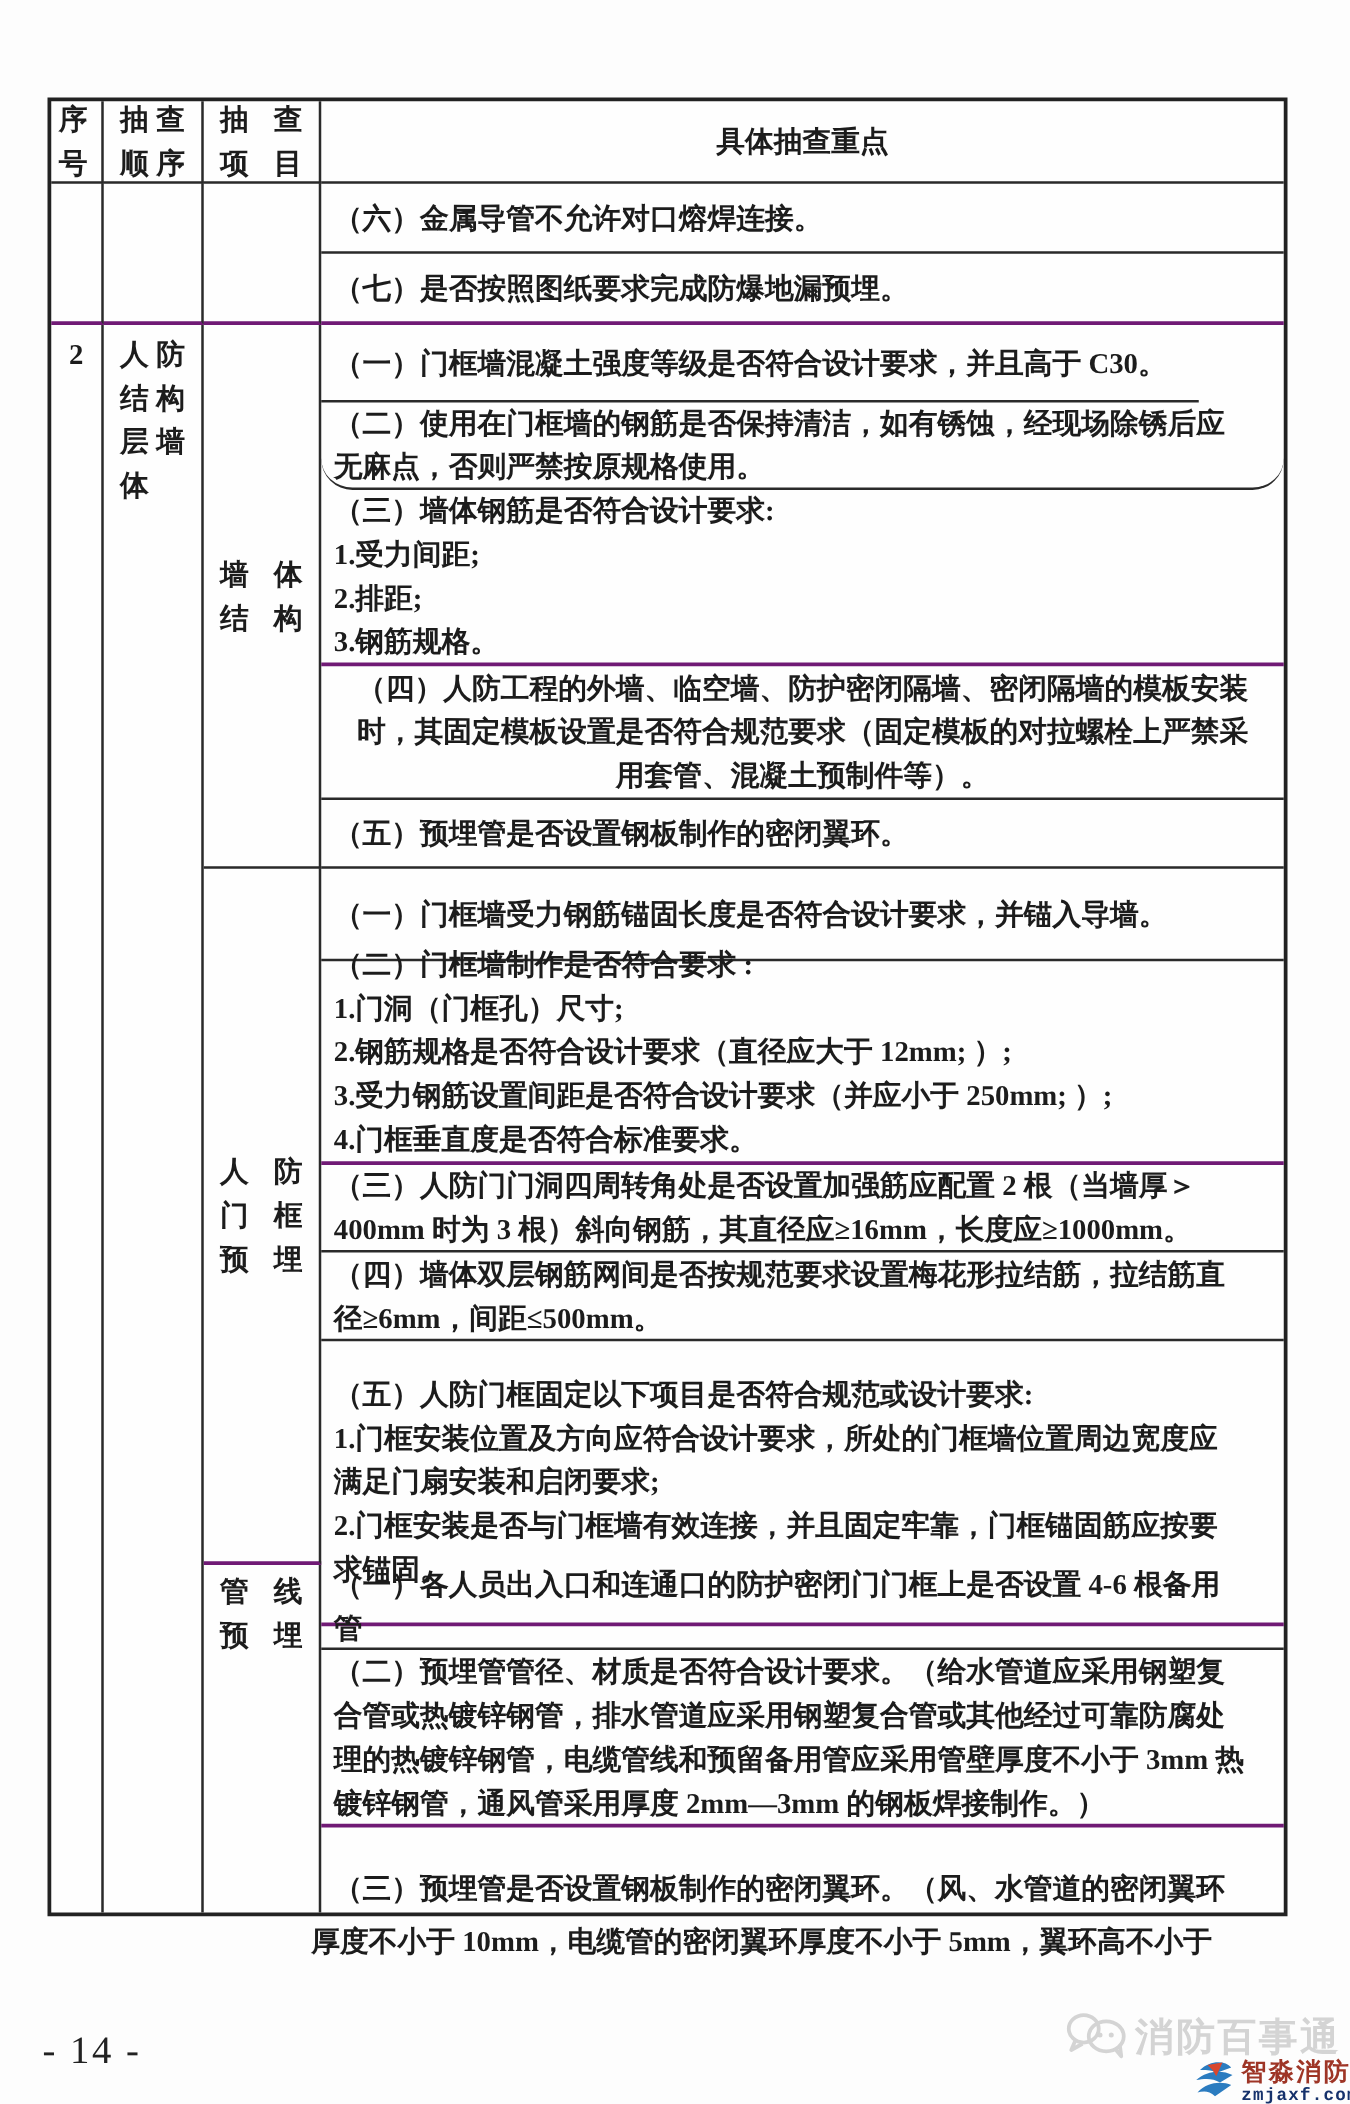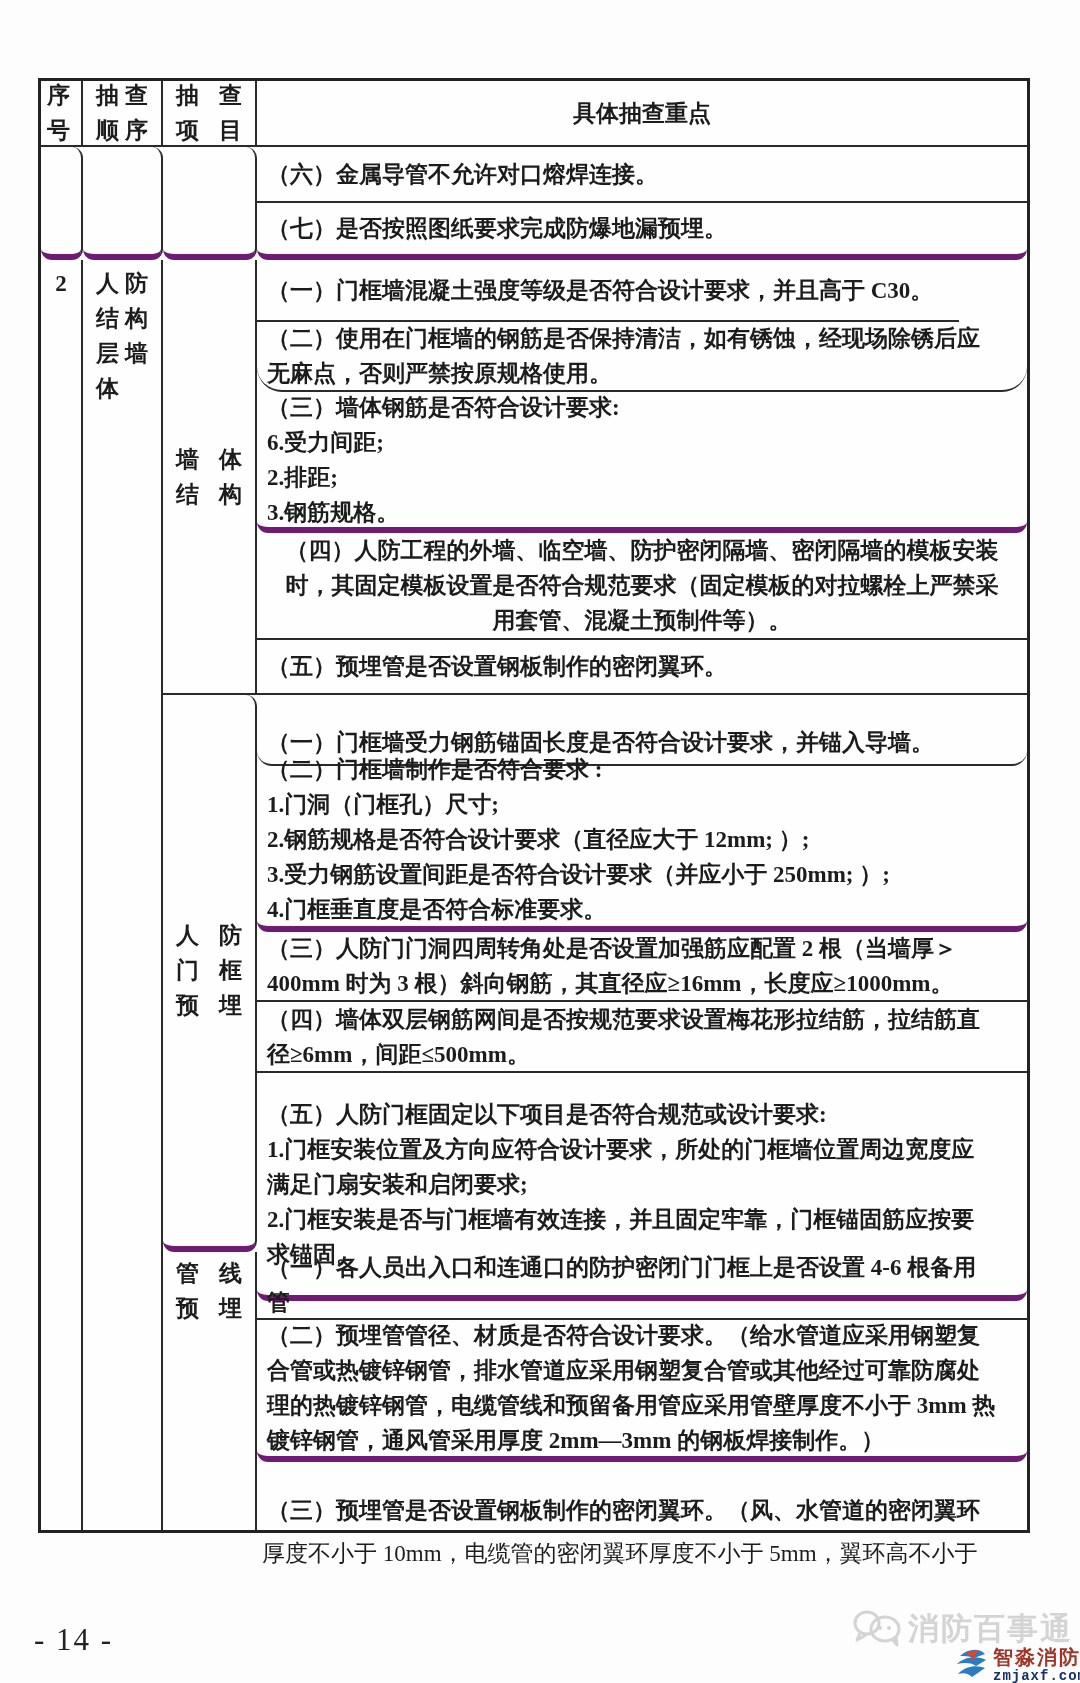--- a/index.html
+++ b/index.html
@@ -13,36 +13,36 @@
     position:absolute;left:38px;top:78px;width:992px;height:1455px;
     border:3px solid #222;background:#fefefe;box-sizing:border-box;
   }
   .cell{
     position:absolute;box-sizing:border-box;
     font-size:23px;line-height:35px;font-weight:600;
     display:flex;flex-direction:column;justify-content:center;
   }
   .br{border-right:2px solid #2a2a2a;}
   .bb{border-bottom:2px solid #2a2a2a;}
-  .bb3{border-bottom:6px solid #701a75;border-radius:11px;}
+  .bb3{border-bottom:3px solid #701a75;}
   .fc{ 
     padding:2px 10px;white-space:pre-line;text-align:left;
   }
   .hcell{align-items:stretch;line-height:31px;font-size:23px;}
   .hcell .jline{text-align:center;text-align-last:center;}
   .hsingle{align-items:center;font-size:23px;}
   .jcell{padding:6px 13px;}
   .jcell .jline{text-align:justify;text-align-last:justify;line-height:35px;}
   .topcell{justify-content:flex-start;padding-top:10px;}
   .midcell{justify-content:center;}
   .endcell{justify-content:flex-end;padding-bottom:2px;}
   .no-center{text-align:center;}
   .overflow-line{
-    position:absolute;left:262px;top:1536px;width:790px;
-    font-size:23px;line-height:35px;font-weight:400;white-space:pre;
+    position:absolute;left:249px;top:1536px;width:790px;
+    font-size:23px;line-height:35px;font-weight:700;white-space:pre;
   }
   .page-number{
     position:absolute;left:34px;top:1622px;
     font-size:31px;font-weight:400;letter-spacing:2px;color:#222;
   }
   .wm-gray{
     position:absolute;left:852px;top:1606px;
     display:flex;align-items:center;gap:4px;color:#d4d4d4;
   }
   .wm-gray-text{font-size:31px;font-weight:600;letter-spacing:2px;white-space:nowrap;}
@@ -99,29 +99,29 @@
     </div>
   <div class="cell topcell jcell br" style="left:122px;top:1171px;width:94px;height:278px;padding-top:4px;">
       <div class="jline">管线</div>
       <div class="jline">预埋</div>
     </div>
 
   <div class="cell fc bb" style="left:216px;top:179px;width:702px;height:62px;">（一）门框墙混凝土强度等级是否符合设计要求，并且高于 C30。</div>
   <div class="cell fc bb" style="left:216px;top:241px;width:770px;height:70px;border-radius:25px;">（二）使用在门框墙的钢筋是否保持清洁，如有锈蚀，经现场除锈后应
 无麻点，否则严禁按原规格使用。</div>
   <div class="cell fc bb3" style="left:216px;top:311px;width:770px;height:141px;">（三）墙体钢筋是否符合设计要求:
-6.受力间距;
+1.受力间距;
 2.排距;
 3.钢筋规格。</div>
   <div class="cell fc bb" style="left:216px;top:452px;width:770px;height:107px;text-align:center;">（四）人防工程的外墙、临空墙、防护密闭隔墙、密闭隔墙的模板安装
 时，其固定模板设置是否符合规范要求（固定模板的对拉螺栓上严禁采
 用套管、混凝土预制件等）。</div>
   <div class="cell fc bb" style="left:216px;top:559px;width:770px;height:55px;">（五）预埋管是否设置钢板制作的密闭翼环。</div>
 
-  <div class="cell fc bb" style="left:216px;top:639px;width:770px;height:46px;border-radius:15px;">（一）门框墙受力钢筋锚固长度是否符合设计要求，并锚入导墙。</div>
+  <div class="cell fc bb" style="left:216px;top:614px;width:770px;height:74px;">（一）门框墙受力钢筋锚固长度是否符合设计要求，并锚入导墙。</div>
   <div class="cell fc bb3" style="left:216px;top:672px;width:770px;height:179px;">（二）门框墙制作是否符合要求 :
 1.门洞（门框孔）尺寸;
 2.钢筋规格是否符合设计要求（直径应大于 12mm; ）;
 3.受力钢筋设置间距是否符合设计要求（并应小于 250mm; ）;
 4.门框垂直度是否符合标准要求。</div>
   <div class="cell fc bb" style="left:216px;top:851px;width:770px;height:70px;">（三）人防门门洞四周转角处是否设置加强筋应配置 2 根（当墙厚＞
 400mm 时为 3 根）斜向钢筋，其直径应≥16mm，长度应≥1000mm。</div>
   <div class="cell fc bb" style="left:216px;top:921px;width:770px;height:71px;">（四）墙体双层钢筋网间是否按规范要求设置梅花形拉结筋，拉结筋直
 径≥6mm，间距≤500mm。</div>
   <div class="cell fc bb3" style="left:216px;top:992px;width:770px;height:228px;">（五）人防门框固定以下项目是否符合规范或设计要求:

